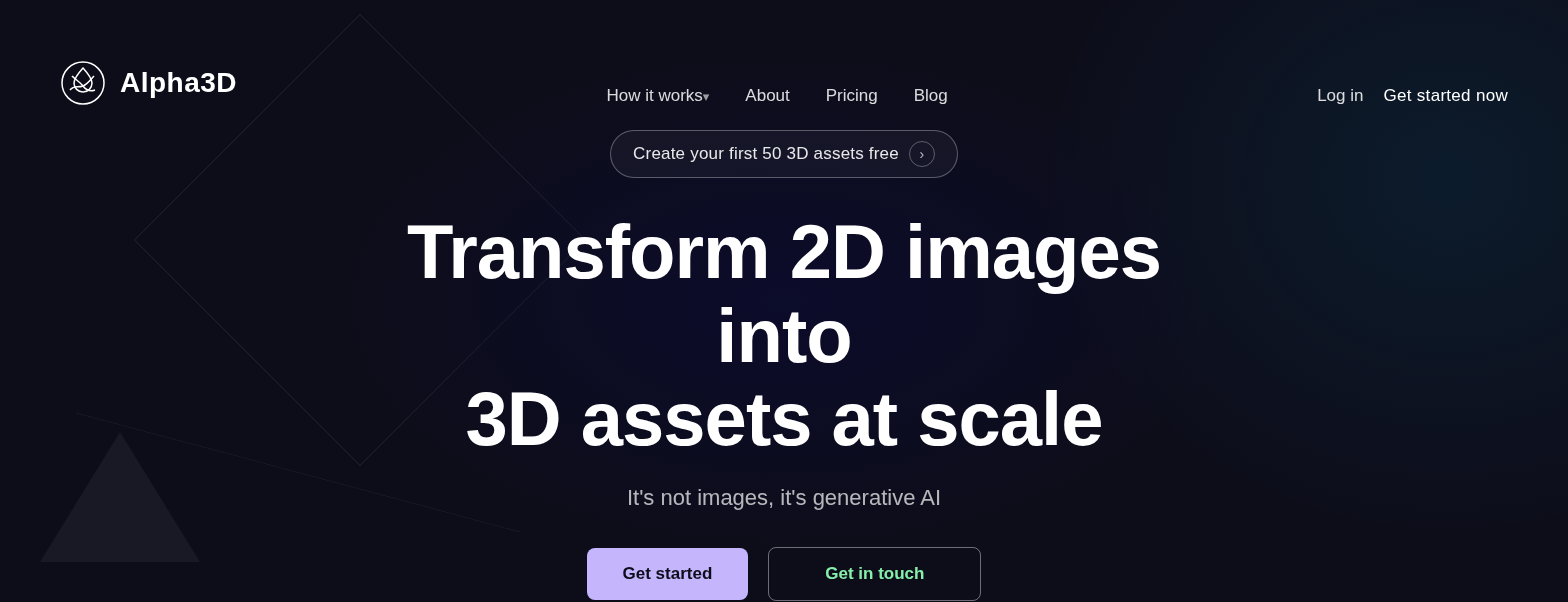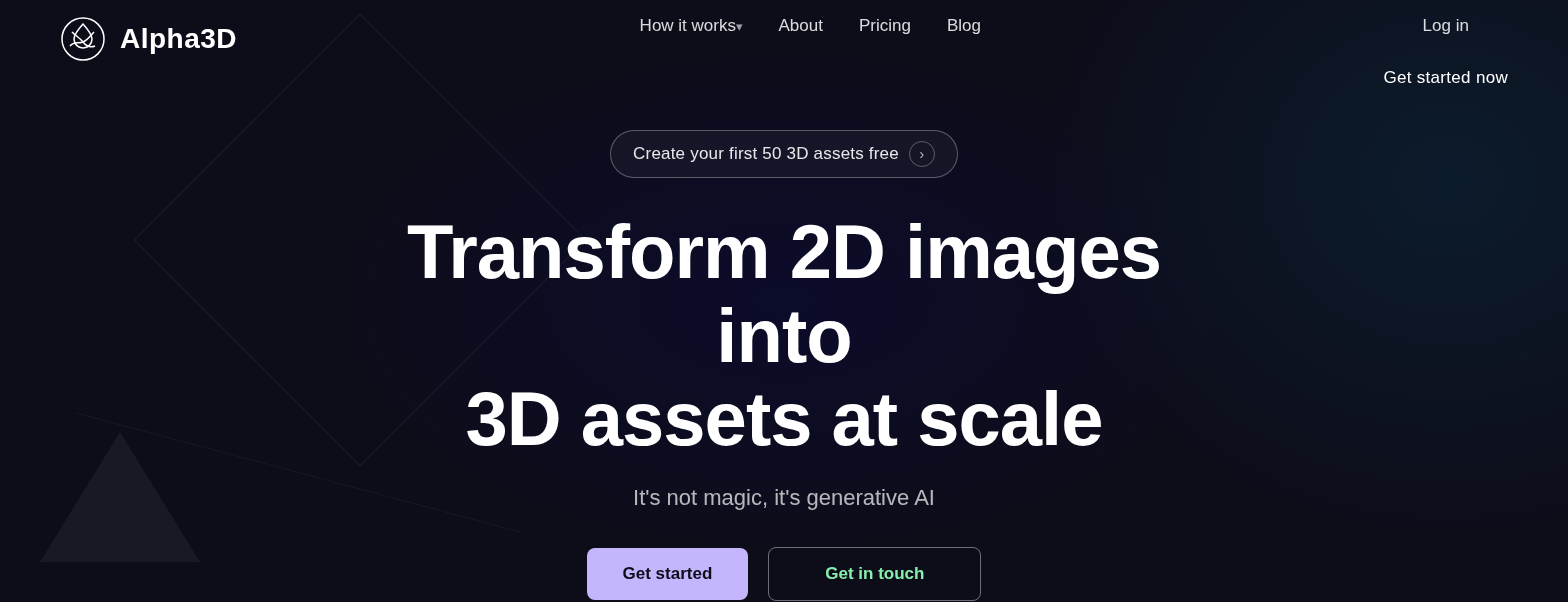--- a/index.html
+++ b/index.html
@@ -72,23 +72,23 @@
       width: 900px;
       height: 500px;
       background: radial-gradient(ellipse at center, rgba(10, 10, 60, 0.5) 0%, transparent 70%);
     }
 
     
     nav {
       position: relative;
       z-index: 10;
       display: flex;
-      align-items: flex-start;
+      align-items: flex-end;
       justify-content: space-between;
-      padding: 16px 60px;
+      padding: 4px 60px;
       height: 110px;
     }
 
     .logo-area {
       display: flex;
       align-items: center;
       gap: 14px;
       text-decoration: none;
       color: #ffffff;
     }
@@ -122,22 +122,21 @@
     }
 
     .nav-link .chevron {
       font-size: 13px;
       opacity: 0.7;
     }
 
     .nav-actions {
       display: flex;
       align-items: center;
-      gap: 32px;
-      flex-direction: column;
+      gap: 20px;
     }
 
     .login-link {
       font-size: 17px;
       color: rgba(255,255,255,0.85);
       text-decoration: none;
       cursor: pointer;
     }
 
     .cta-button {
@@ -285,19 +284,19 @@
   <div class="hero-badge">
     <span class="hero-badge-text">Create your first 50 3D assets free</span>
     <div class="hero-badge-arrow">›</div>
   </div>
 
   <h1 class="hero-title">
     <span>Transform 2D images into</span><br>
     <span>3D assets at scale</span>
   </h1>
 
-  <p class="hero-subtitle">It's not magic, it's generative AI</p>
+  <p class="hero-subtitle">It's not images, it's generative AI</p>
 
   <div class="hero-buttons">
     <button class="btn-primary">Get started</button>
     <button class="btn-secondary">Get in touch</button>
   </div>
 </section>
 
 </body></html>

